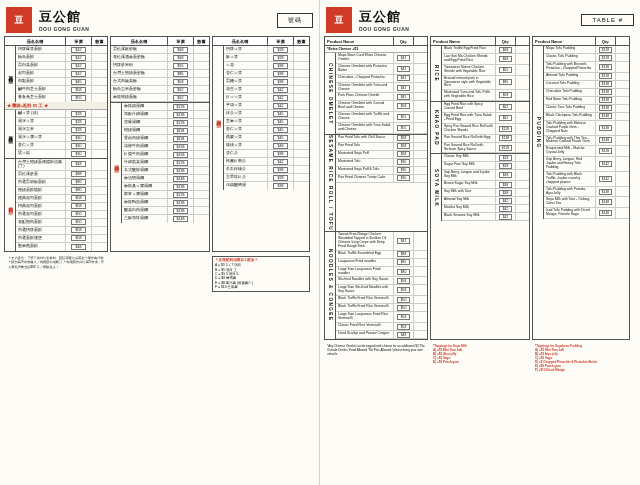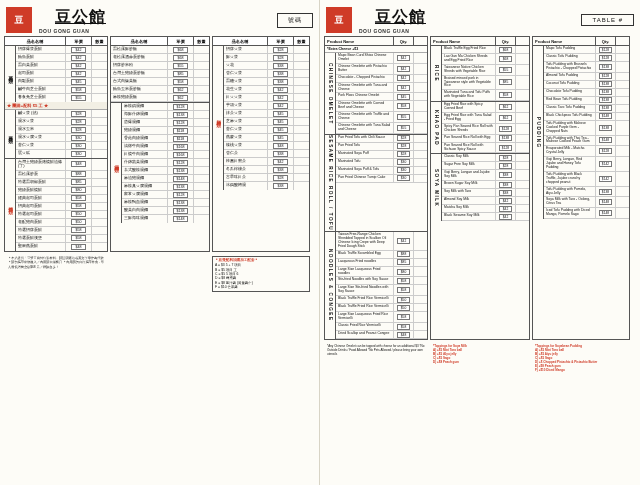--- a/index.html
+++ b/index.html
@@ -13,22 +13,22 @@
   .sheet { position:relative; width:640px; height:485px; display:flex; }
   .page { position:relative; height:485px; background:#fdfcf7; }
   .page-left { width:320px; border-right:1px solid #d8d4c6; }
   .page-right { width:320px; }
 
   
   .hdr { display:flex; align-items:center; padding:6px 6px 2px 6px; height:36px; }
   .logo-box { width:26px; height:26px; background:#cf3b27; color:#fff;
               display:flex; align-items:center; justify-content:center;
               font-size:9px; font-weight:bold; font-family:"DejaVu Sans", sans-serif; }
-  .logo-cn { font-size:16px; font-weight:bold; letter-spacing:1px; margin-left:20px;
-             font-family:"DejaVu Sans", sans-serif;text-decoration:underline; }
+  .logo-cn { font-size:13px; font-weight:bold; letter-spacing:1px; margin-left:4px;
+             font-family:"DejaVu Sans", sans-serif; }
   .logo-sub { font-size:5px; letter-spacing:0.5px; margin-left:4px; color:#333;
               font-weight:bold; }
   .logo-wrap { display:flex; flex-direction:column; margin-left:3px; }
   .tablebox { margin-left:auto; border:1px solid #333; padding:2px 10px; font-size:6px;
               letter-spacing:1px; }
 
   
   .cols { display:flex; padding:0 4px; gap:2px; }
   .col { border:1px solid #555; }
   .colhead { display:flex; font-size:4.2px; font-weight:bold; border-bottom:1px solid #555;

